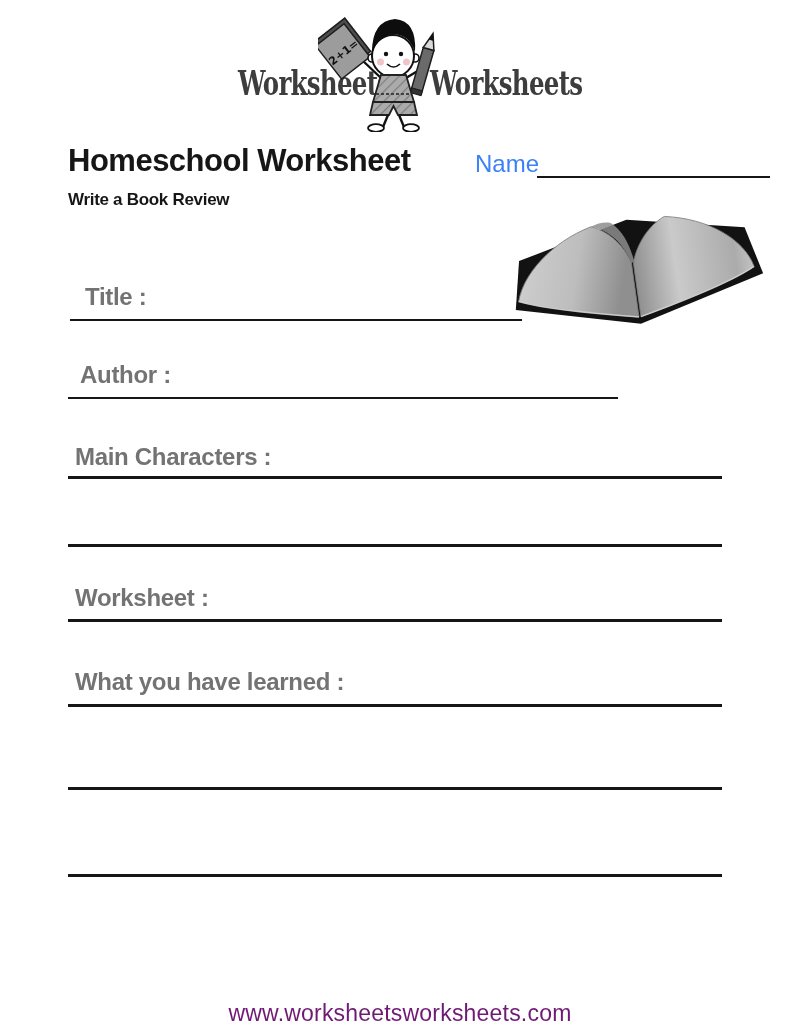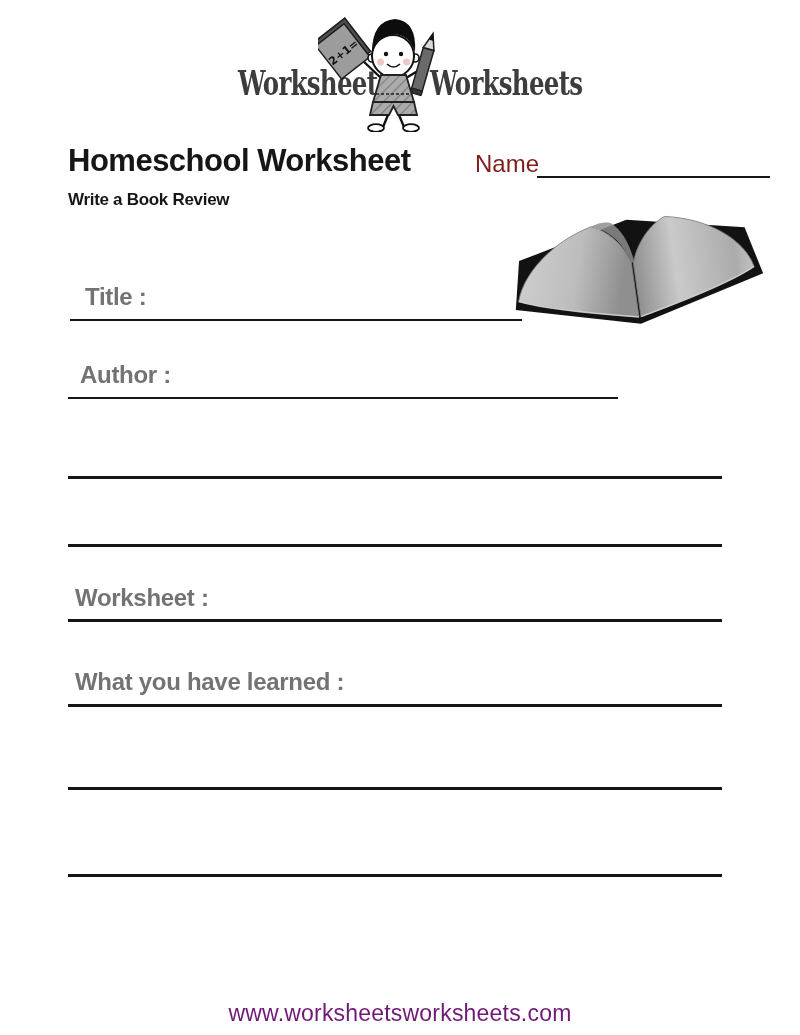--- a/index.html
+++ b/index.html
@@ -15,21 +15,21 @@
     transform:scaleX(0.72); white-space:nowrap;
   }
   .logo-word.left  { left:238px; top:66px; transform-origin:left center; }
   .logo-word.right { left:430px; top:66px; transform-origin:left center; }
   .mascot { position:absolute; left:318px; top:8px; width:120px; height:124px; }
   
   .doc-title {
     position:absolute; left:68px; top:145px; font-size:31px; font-weight:600;
     letter-spacing:-0.5px; line-height:32px; color:#161616;
   }
-  .name-label { position:absolute; left:475px; top:150px; font-size:24px; font-weight:400; color:#7f1d1d; }
+  .name-label { position:absolute; left:475px; top:150px; font-size:24px; font-weight:400; color:#3b82f6; }
   .subtitle {
     position:absolute; left:68px; top:190px; font-size:17px; font-weight:600;
     letter-spacing:-0.3px; color:#161616;
   }
   
   .rule { position:absolute; height:2px; background:#161616; }
   .rule.thick { height:3px; }
   
   .field-label {
     position:absolute; font-size:24px; font-weight:600; letter-spacing:-0.3px;
@@ -126,20 +126,21 @@
       <path d="M131,120 C168,112 226,98 250,86" fill="none" stroke="#e2e2e2" stroke-width="1.4" opacity="0.8"></path>
     </g>
   </svg>
 
   <span class="field-label" style="left:85px; top:283px;">Title :</span>
   <div class="rule" style="left:70px; top:319px; width:452px;"></div>
 
   <span class="field-label" style="left:80px; top:361px;text-align:right;">Author :</span>
   <div class="rule" style="left:68px; top:397px; width:550px;"></div>
 
+  <span class="field-label" style="left:75px; top:443px;">Main Characters :</span>
   <div class="rule thick" style="left:68px; top:476px; width:654px;"></div>
   <div class="rule thick" style="left:68px; top:544px; width:654px;"></div>
 
   <span class="field-label" style="left:75px; top:584px;">Worksheet :</span>
   <div class="rule thick" style="left:68px; top:619px; width:654px;"></div>
 
   <span class="field-label" style="left:75px; top:668px;">What you have learned :</span>
   <div class="rule thick" style="left:68px; top:704px; width:654px;"></div>
   <div class="rule thick" style="left:68px; top:787px; width:654px;"></div>
   <div class="rule thick" style="left:68px; top:874px; width:654px;"></div>

